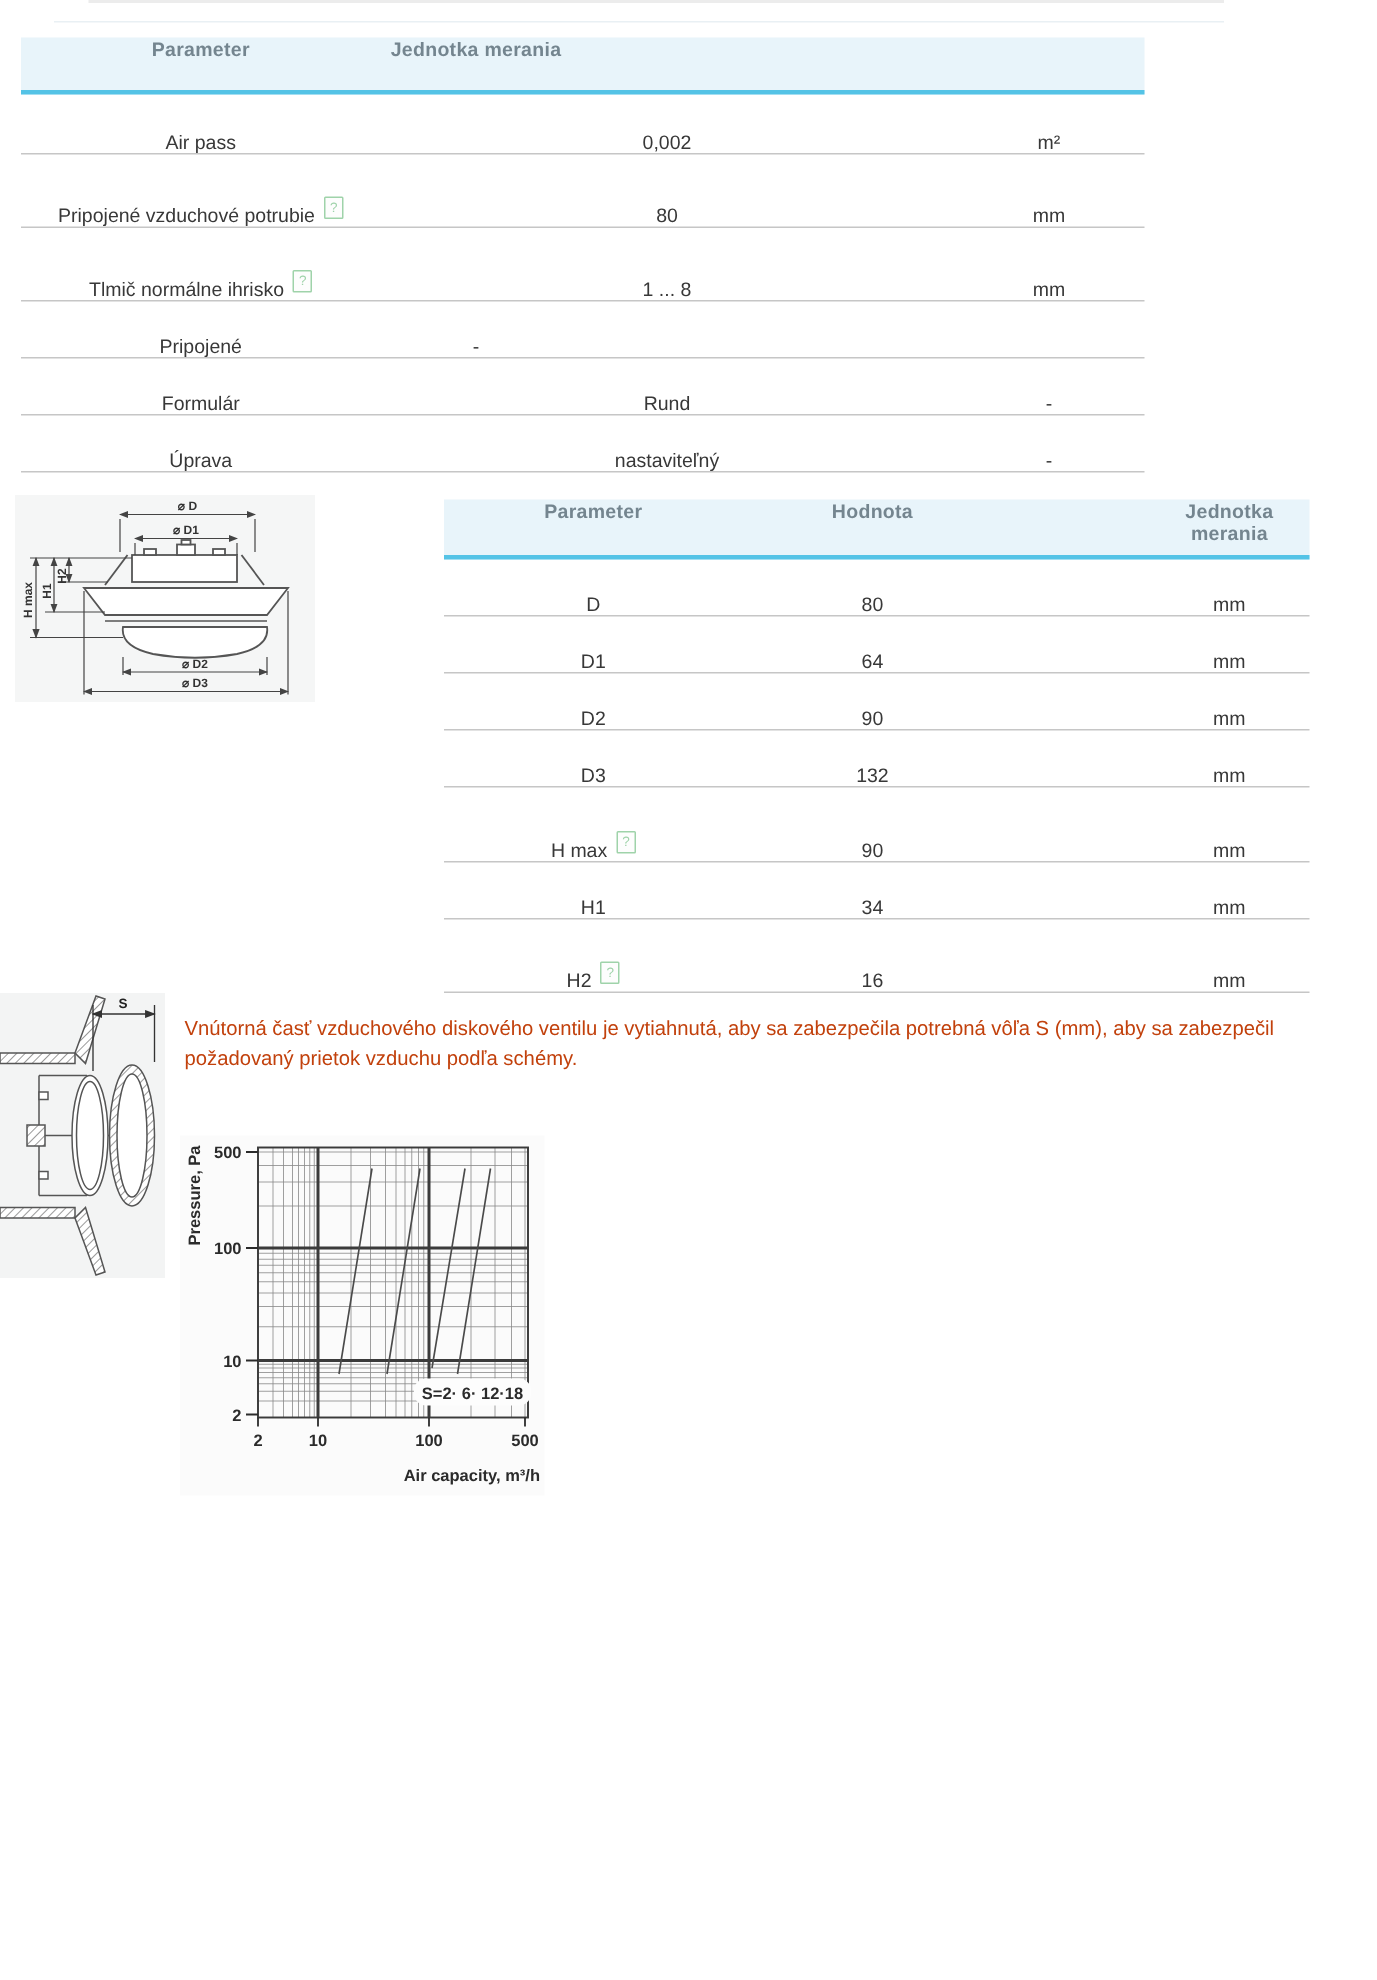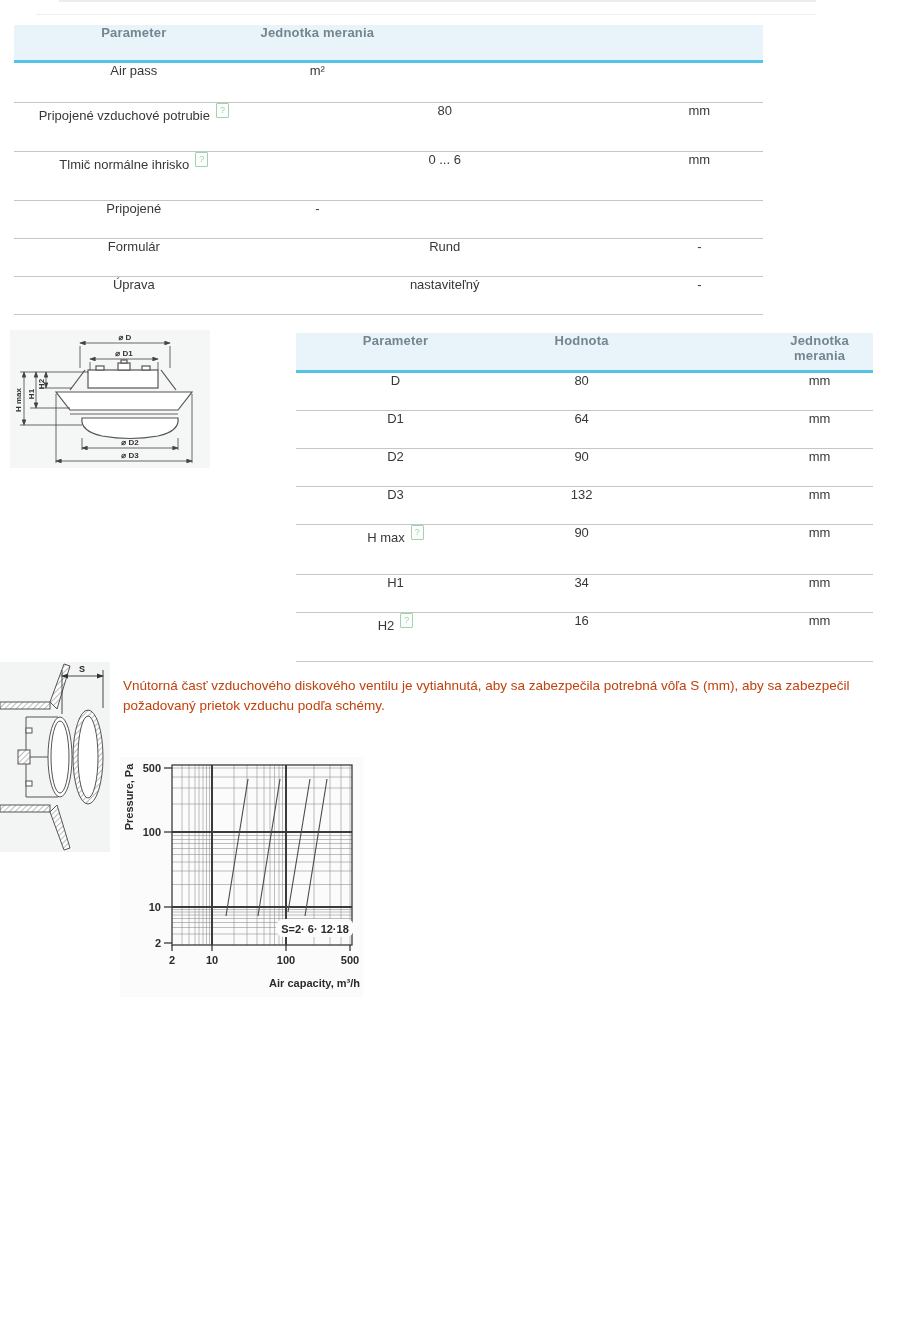--- a/index.html
+++ b/index.html
@@ -5,21 +5,21 @@
   html,body{margin:0;padding:0;background:#fff;}
   .page{position:relative;width:918px;height:1320px;background:#fff;
         font-family:"Liberation Sans",sans-serif;color:#333;overflow:hidden;}
   .top-line-a{position:absolute;left:59px;top:0;width:757px;height:2px;background:#ececec;}
   .top-line-b{position:absolute;left:36px;top:14px;width:780px;height:1px;background:#e9f0f4;}
 
   
   .tbl{position:absolute;}
   .t-head{display:flex;align-items:flex-start;background:#e8f4fa;border-bottom:3px solid #54c3e6;
           color:#74858f;font-size:13px;font-weight:bold;letter-spacing:.2px;}
-  .t-row{display:flex;align-items:flex-start;border-bottom:1px solid #c6c6c6;font-size:13px;color:#383838;}
+  .t-row{display:flex;align-items:flex-end;border-bottom:1px solid #c6c6c6;font-size:13px;color:#383838;}
   .cell{text-align:center;box-sizing:border-box;}
   .t1 .c1{width:32%;} .t1 .c2{width:51%;} .t1 .c3{width:17%;}
   .t2 .c1{width:34.5%;} .t2 .c2{width:30%;} .t2 .c3{width:35.5%;padding-left:98px;}
   .t1 .t-head{height:35px;} .t2 .t-head{height:37px;}
 
   .help{display:inline-block;width:11px;height:13px;border:1px solid #9fd3aa;border-radius:1px;
         color:#9fd3aa;font-size:9px;line-height:13px;text-align:center;background:#fdfdfd;
         vertical-align:7px;margin-left:6px;cursor:pointer;}
 
   .fig{position:absolute;background:#f5f6f6;}
@@ -39,30 +39,31 @@
   <div class="top-line-a"></div>
   <div class="top-line-b"></div>
 
   <div class="tbl t1" style="left:14px;top:25px;width:749px;">
     <div class="t-head">
       <div class="cell c1">Parameter</div>
       <div class="cell c3">Jednotka merania</div>
     </div>
     <div class="t-row" style="height:39px">
       <div class="cell c1">Air pass</div>
+      <div class="cell c2">0,002</div>
       <div class="cell c3">m²</div>
     </div>
     <div class="t-row" style="height:48px">
       <div class="cell c1"><span>Pripojené vzduchové potrubie</span><span class="help">?</span></div>
       <div class="cell c2">80</div>
       <div class="cell c3">mm</div>
     </div>
     <div class="t-row" style="height:48px">
       <div class="cell c1"><span>Tlmič normálne ihrisko</span><span class="help">?</span></div>
-      <div class="cell c2">0 ... 6</div>
+      <div class="cell c2">1 ... 8</div>
       <div class="cell c3">mm</div>
     </div>
     <div class="t-row" style="height:37px">
       <div class="cell c1">Pripojené</div>
       <div class="cell c3">-</div>
     </div>
     <div class="t-row" style="height:37px">
       <div class="cell c1">Formulár</div>
       <div class="cell c2">Rund</div>
       <div class="cell c3">-</div>

